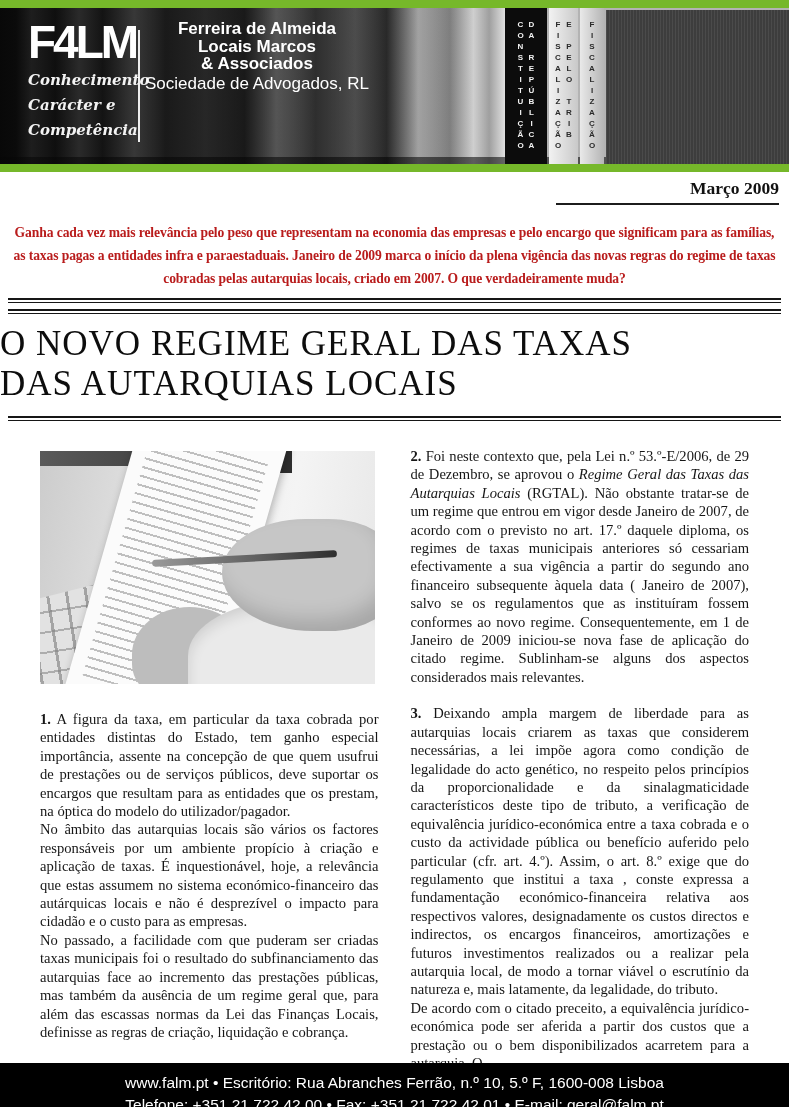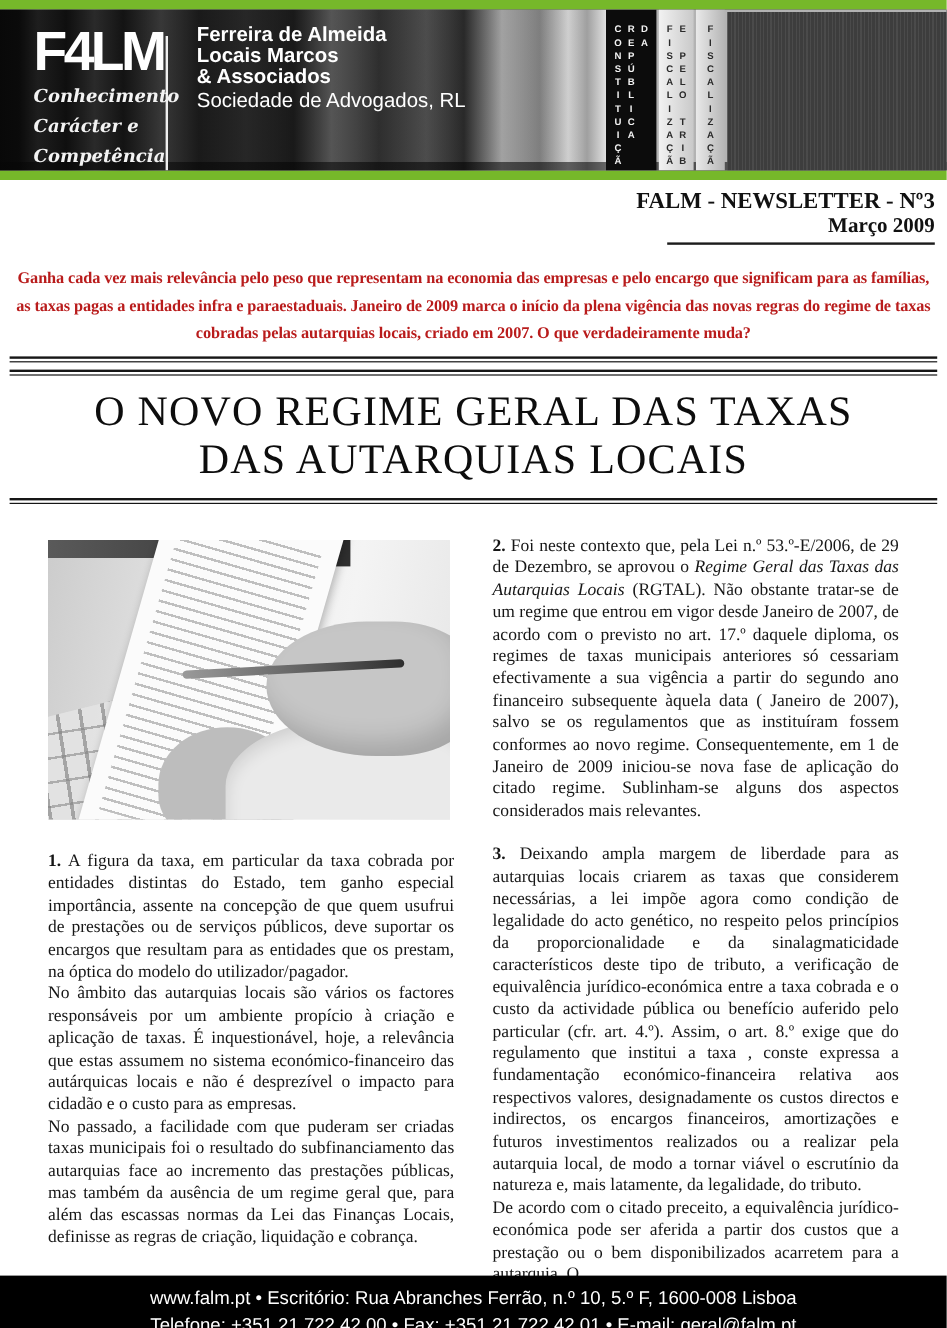--- a/index.html
+++ b/index.html
@@ -5,21 +5,21 @@
   html, body { margin:0; padding:0; }
   body {
     width:789px; height:1107px; position:relative; overflow:hidden;
     background:#ffffff; font-family:"Liberation Serif", serif; color:#161616;
   }
 
   
   .accent-bar { width:100%; height:8px; background:#76b82a; }
 
   
-  .header { position:relative; height:134px; background:#161616; overflow:hidden; }
+  .header { position:relative; height:156px; background:#161616; overflow:hidden; }
   .books { position:absolute; inset:0;
     background:linear-gradient(90deg,
       #0a0a0a 0%, #151515 2%, #6f6f6f 4%, #262626 7%, #8c8c8c 10%,
       #303030 13%, #a0a0a0 17%, #3c3c3c 21%, #585858 26%, #2e2e2e 31%,
       #9b9b9b 35%, #474747 40%, #6a6a6a 45%, #333333 49%, #bfbfbf 53%,
       #8a8a8a 57%, #d6d6d6 60%, #9f9f9f 62%, #e0e0e0 64%, #b3b3b3 64%);
   }
   .books::after { content:""; position:absolute; left:0; right:0; bottom:0; height:7px;
     background:rgba(0,0,0,.55); }
   .spine { position:absolute; top:0; bottom:0; display:flex; justify-content:center;
@@ -40,42 +40,42 @@
   .header-shade { position:absolute; inset:0;
     background:linear-gradient(90deg, rgba(8,8,8,.82) 0%, rgba(8,8,8,.6) 28%,
       rgba(8,8,8,.25) 48%, rgba(0,0,0,0) 62%); }
   .logo-block { position:absolute; left:28px; top:10px; }
   .wordmark { font-family:"Liberation Sans", sans-serif; font-weight:800;
     font-size:46px; line-height:48px; letter-spacing:-3px; color:#ffffff; }
   .tagline { margin-top:2px; font-family:"DejaVu Serif", serif; font-style:italic;
     color:#f3f3f3; font-size:15px; line-height:25px;font-weight:bold; }
   .brand-divider { position:absolute; left:138px; top:22px; height:112px; width:2px;
     background:rgba(255,255,255,.92); }
-  .firm-block { position:absolute; left:164px; top:12px;
-    font-family:"Liberation Sans", sans-serif; color:#ffffff; }
+  .firm-block { position:absolute; left:145px; top:12px;
+    font-family:"Liberation Sans", sans-serif; color:#ffffff;text-align:center; }
   .firm-line { font-weight:700; font-size:17px; line-height:17.5px; }
   .firm-sub { font-weight:400; font-size:17px; line-height:17.5px; margin-top:2px; }
 
   
   .masthead { margin-top:7px; text-align:right; padding-right:10px; color:#111; }
   .m-title { font-weight:700; font-size:19px; line-height:21px; }
   .m-date  { font-weight:700; font-size:17.5px; line-height:19px; }
   .m-rule  { width:223px; border-top:2px solid #1c1c1c; margin:5px 0 0 auto; }
 
   
   .lead { margin:16px 10px 0; text-align:center; font-weight:700;
     font-size:13.6px; line-height:23px; color:#b91c1c; letter-spacing:-0.1px; }
 
   
   .rule-double { margin:0 8px; height:2px;
     border-top:2px solid #161616; border-bottom:1px solid #161616; }
   .rd-a { margin-top:8px; }
   .rd-b { margin-top:6px; }
   .rd-c { margin-top:2px; }
-  .headline { margin:10px 0 12px; text-align:center; font-weight:400;
+  .headline { margin:10px 0 12px; font-weight:400;
     font-size:35px; line-height:40px; letter-spacing:1px; color:#0d0d0d; }
 
   
   .article { display:flex; gap:32px; padding:0 40px; margin-top:26px; box-sizing:border-box; }
   .col { flex:1; min-width:0; font-size:14.6px; line-height:18.4px;
     text-align:justify; color:#161616; }
   .col p { margin:0; }
   .p-gap { margin-top:18px !important; }
   .num { font-weight:700; }
   .work-title { font-style:italic; }
@@ -147,21 +147,20 @@
     <div class="firm-line">Ferreira de Almeida</div>
     <div class="firm-line">Locais Marcos</div>
     <div class="firm-line">&amp; Associados</div>
     <div class="firm-sub">Sociedade de Advogados, RL</div>
   </div>
 </div>
 
 <div class="accent-bar"></div>
 
 <div class="masthead">
-  <div class="m-title">FALM - NEWSLETTER - Nº3</div>
   <div class="m-date">Março 2009</div>
   <div class="m-rule"></div>
 </div>
 
 <div class="lead">Ganha cada vez mais relevância pelo peso que representam na economia das empresas e pelo encargo que significam para as famílias, as taxas pagas a entidades infra e paraestaduais. Janeiro de 2009 marca o início da plena vigência das novas regras do regime de taxas cobradas pelas autarquias locais, criado em 2007. O que verdadeiramente muda?</div>
 
 <div class="rule-double rd-a"></div>
 <div class="rule-double rd-b"></div>
 
 <h1 class="headline">

